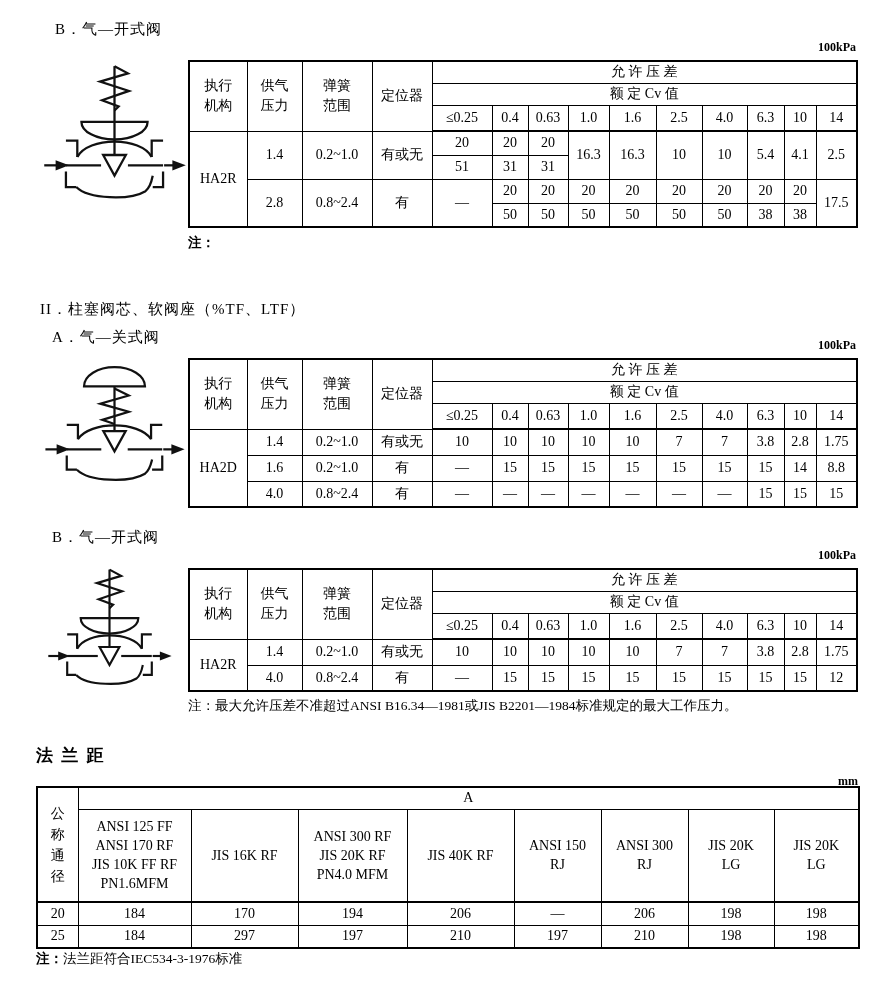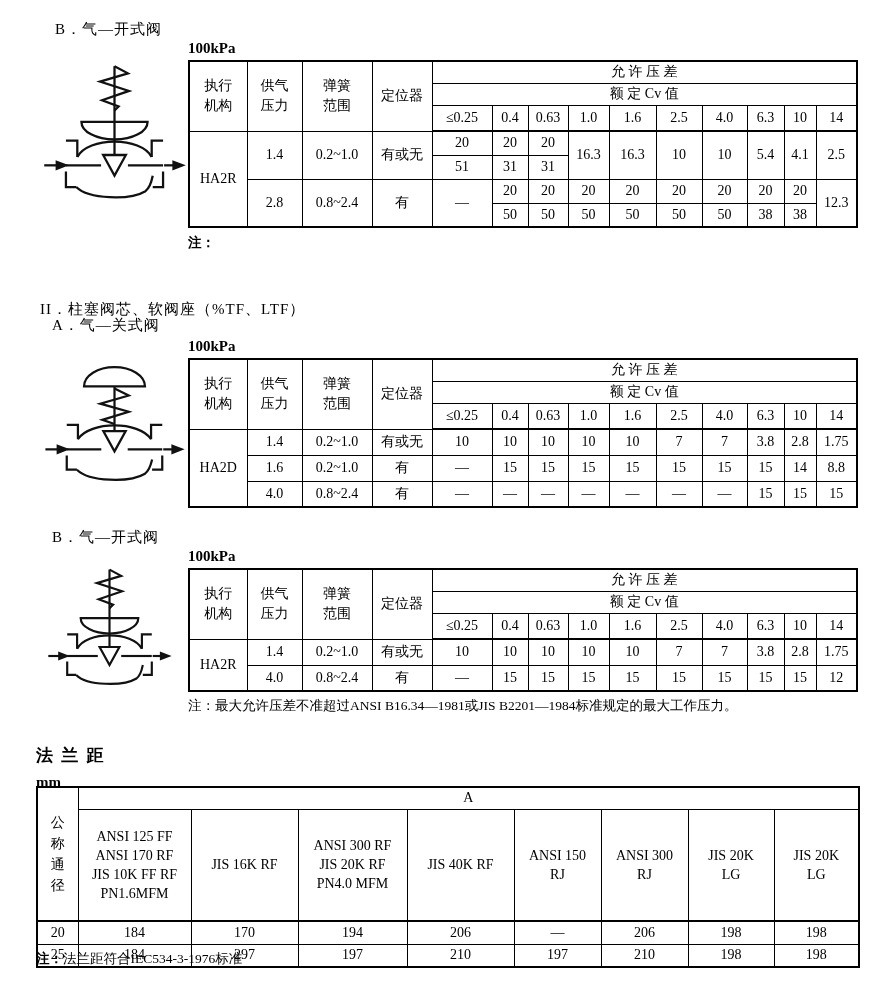--- a/index.html
+++ b/index.html
@@ -3,40 +3,40 @@
 <meta charset="utf-8">
 <style>
   html,body{margin:0;padding:0;}
   body{
     width:876px;height:997px;position:relative;background:#ffffff;
     font-family:"Liberation Serif","DejaVu Serif",serif;color:#000;
   }
   .abs{position:absolute;}
   .heading{font-size:15px;letter-spacing:1px;}
   .heading-bold{font-size:17px;font-weight:bold;letter-spacing:2px;}
-  .unit-label{font-size:15px;font-weight:bold;text-align:left;}
+  .unit-label{font-size:12px;font-weight:bold;text-align:right;}
   
   table{border-collapse:collapse;table-layout:fixed;}
   .vtable{width:668px;}
   .vtable th,.vtable td,
   .ftable th,.ftable td{
     border:1px solid #000;text-align:center;vertical-align:middle;
     font-size:14px;font-weight:normal;padding:0 1px;overflow:hidden;
   }
   .vtable{border:2px solid #000;}
   .ftable{border:2px solid #000;width:822px;}
   .thick-bottom{border-bottom:2px solid #000 !important;}
   .hdr-line{line-height:20px;}
   .row-h1{height:22px;}
   .row-h2{height:22px;}
   .row-h3{height:26px;}
   .row-data{height:26px;}
   .row-sub{height:24px;}
   .f-row-a{height:22px;}
-  .f-row-hdr{height:112px;}
+  .f-row-hdr{height:93px;}
   .f-row-data{height:23px;}
   .vert-label div{line-height:21px;font-size:14px;}
   .fcol-lines div{line-height:19px;font-size:14px;}
   
   .note{font-size:13.5px;display:flex;}
   .note .lbl{white-space:nowrap;}
   .note .lbl.b{font-weight:bold;}
   .note-lines div{line-height:22px;}
   .diagram svg{display:block;}
 </style>
@@ -143,21 +143,21 @@
     <td rowspan="2">有</td>
     <td rowspan="2">—</td>
     <td>20</td>
     <td>20</td>
     <td>20</td>
     <td>20</td>
     <td>20</td>
     <td>20</td>
     <td>20</td>
     <td>20</td>
-    <td rowspan="2">12.3</td>
+    <td rowspan="2">17.5</td>
   </tr>
   <tr class="row-sub">
     <td>50</td>
     <td>50</td>
     <td>50</td>
     <td>50</td>
     <td>50</td>
     <td>50</td>
     <td>38</td>
     <td>38</td>
@@ -165,21 +165,21 @@
 </tbody>
   </table>
 
 <div class="abs note" style="left:188px;top:234px;">
   <span class="lbl b">注：</span>
   <div class="note-lines">
   </div>
 </div>
 
 <div class="abs heading" style="left:40px;top:300px;">II．柱塞阀芯、软阀座（%TF、LTF）</div>
-<div class="abs heading" style="left:52px;top:316px;">A．气—关式阀</div>
+<div class="abs heading" style="left:52px;top:328px;">A．气—关式阀</div>
 <div class="abs unit-label" style="left:188px;top:338px;width:668px;">100kPa</div>
 
 <div class="abs diagram" style="left:42px;top:362px;">
   <svg width="145" height="128" viewBox="0 0 140 126" fill="none" stroke="#111" stroke-width="2.2">
     <path d="M40,24 a30,19 0 0 1 60,0 z"></path>
     <line x1="70" y1="24" x2="70" y2="68"></line>
     <polyline points="70,26 84,33 56,41 84,49 58,57 70,61"></polyline>
     <path d="M59,68 h22 l-11,20 z" fill="#fff"></path>
     <path d="M34,76 C46,58 94,58 106,76"></path>
     <path d="M34,76 V62 H23"></path>

